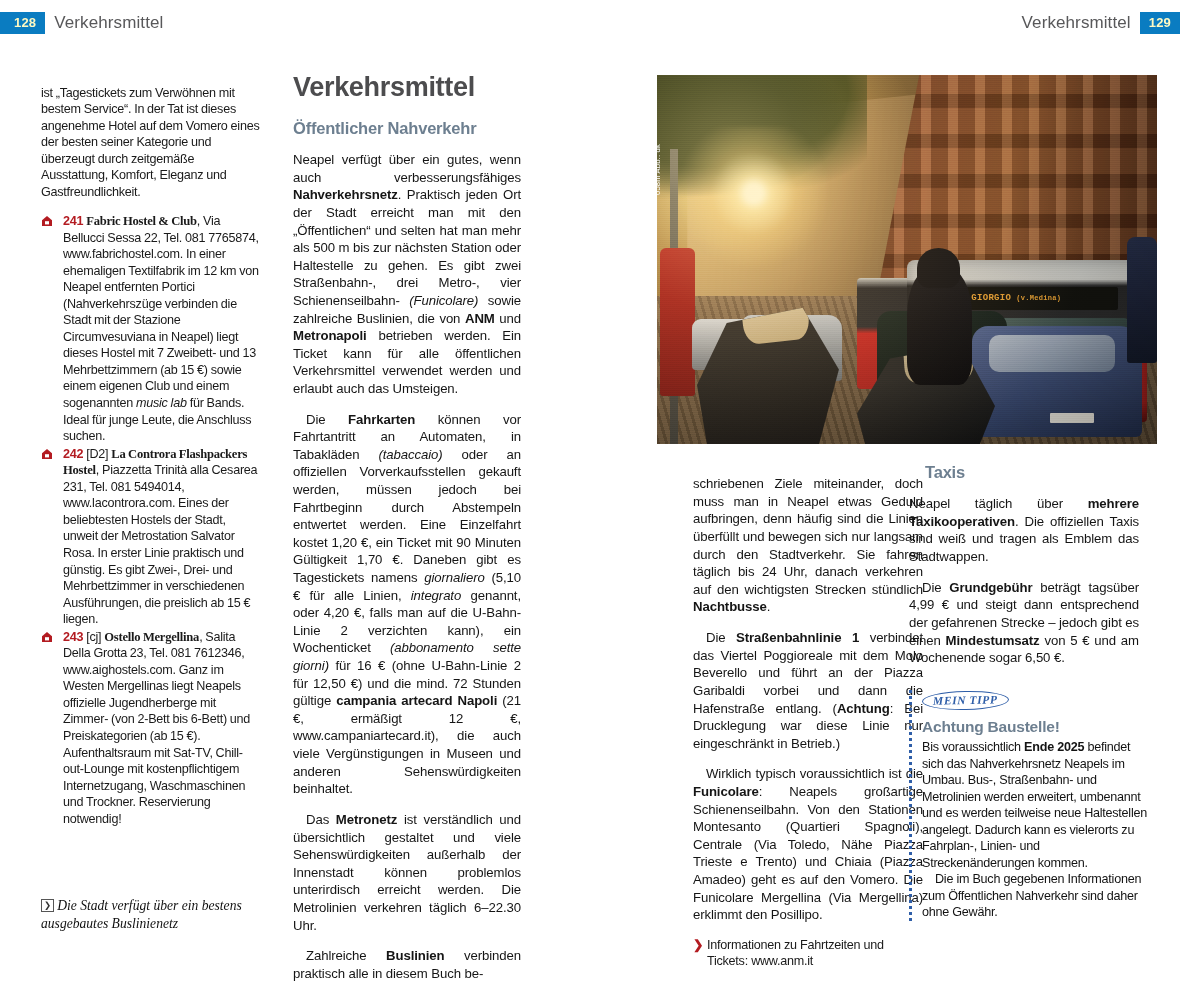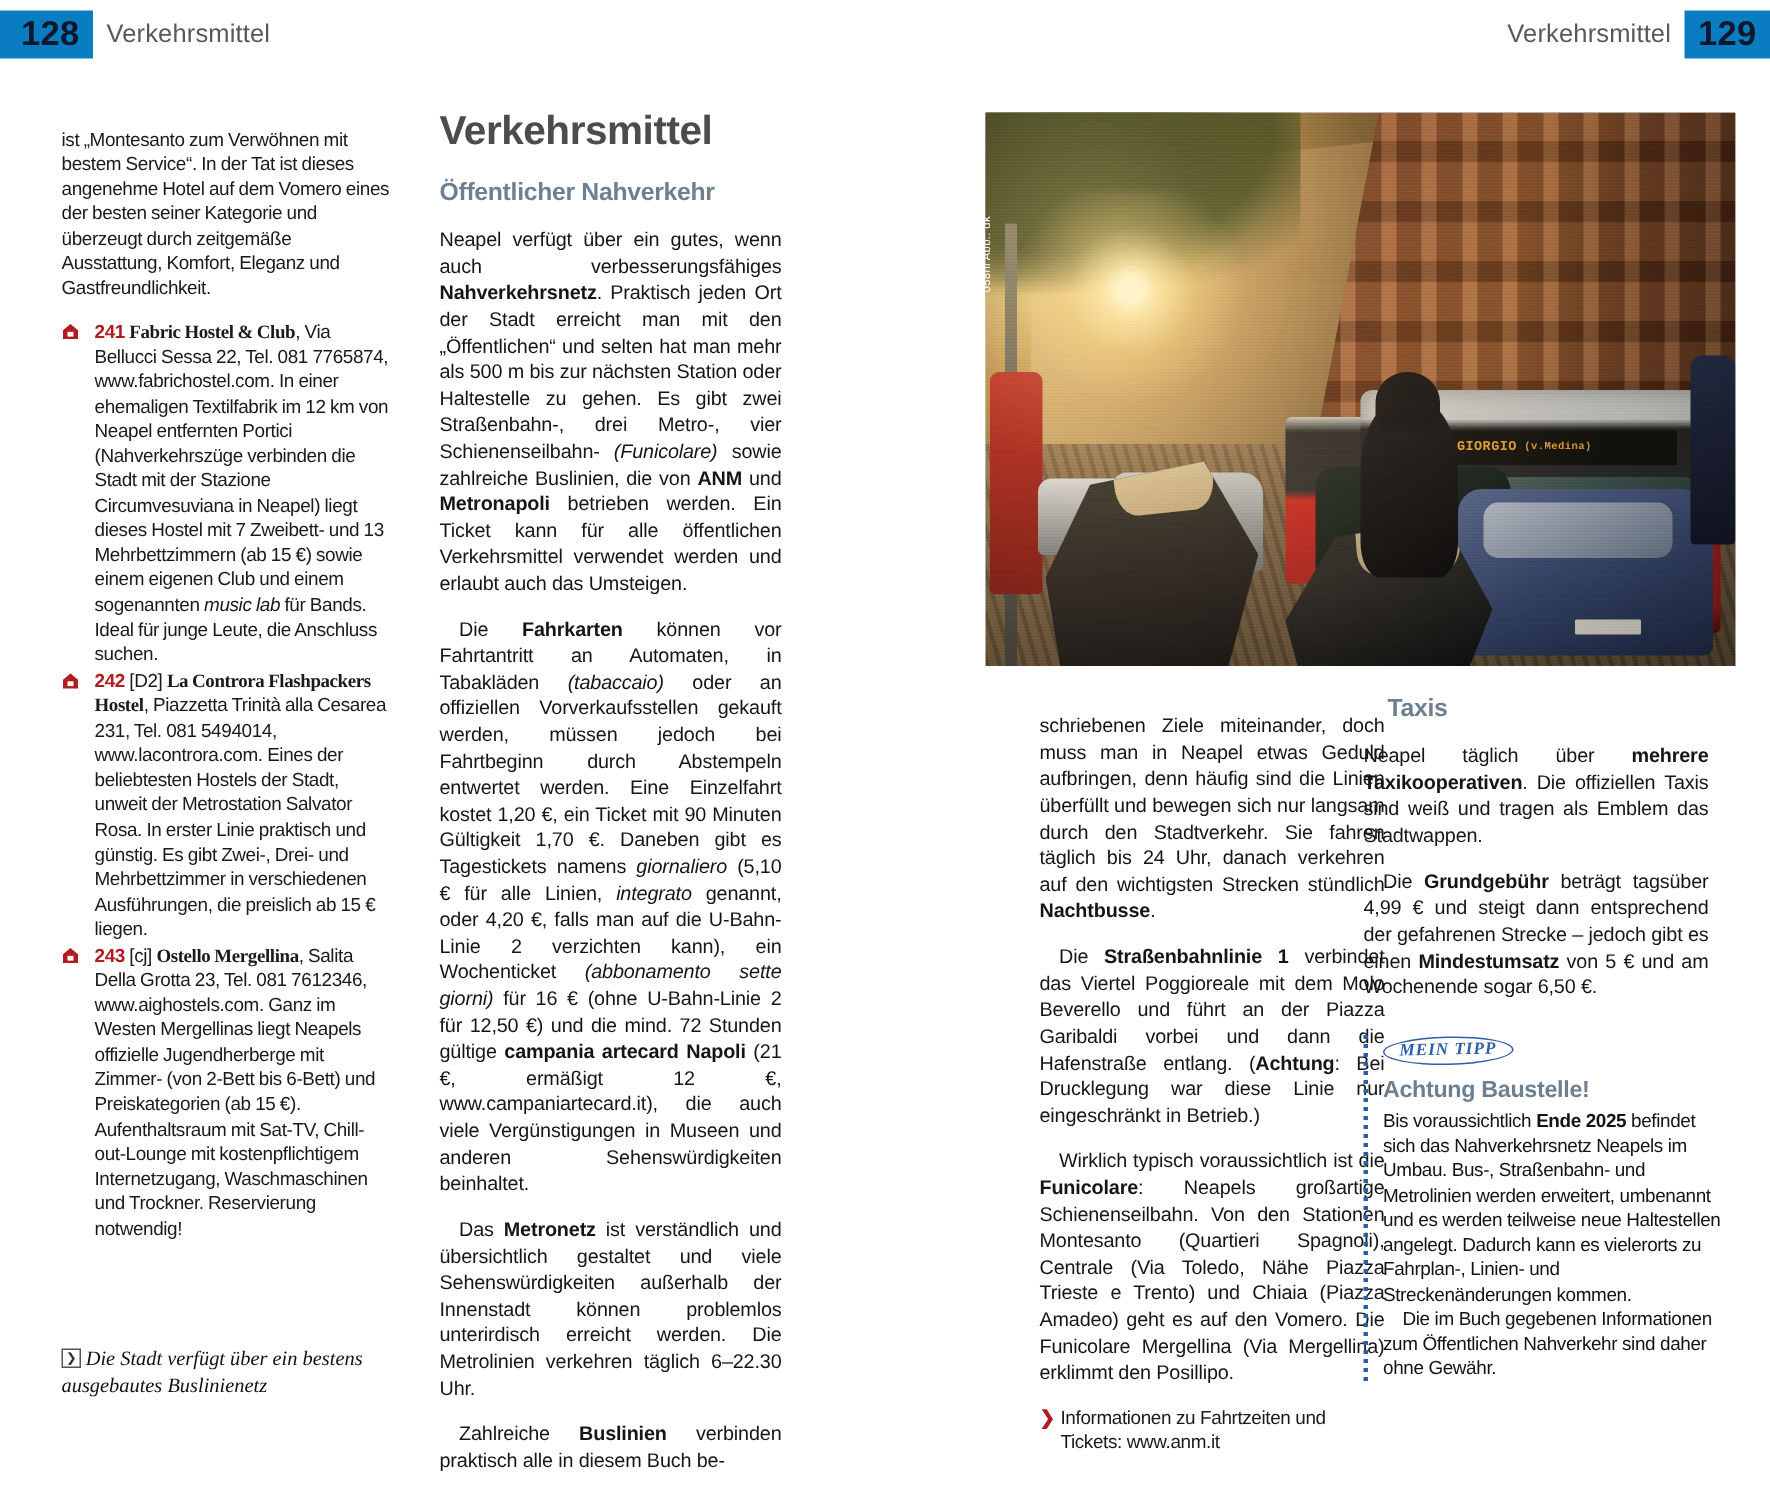--- a/index.html
+++ b/index.html
@@ -10,22 +10,22 @@
     -webkit-font-smoothing:antialiased;
     overflow:hidden;
   }
   .page{position:relative;width:1180px;height:1000px;background:#fff;}
 
   
   .rh{position:absolute;top:8px;height:30px;display:flex;align-items:center;}
   .rh-left{left:0;}
   .rh-right{right:0;}
   .folio{
-    background:#0a7cc1;color:#0f172a;
-    font-size:23px;font-weight:700;
+    background:#0a7cc1;color:#fef9c3;
+    font-size:13px;font-weight:700;
     padding:4px 9px 5px 9px;
     line-height:1;
     letter-spacing:.2px;
   }
   .folio-left{padding-left:14px;}
   .rh-title{
     color:#58585a;font-size:17px;font-weight:400;letter-spacing:.1px;
   }
   .rh-left .rh-title{margin-left:9px;}
   .rh-right .rh-title{margin-right:9px;}
@@ -295,21 +295,21 @@
   <div class="rh rh-left">
     <span class="folio folio-left">128</span>
     <span class="rh-title">Verkehrsmittel</span>
   </div>
   <div class="rh rh-right">
     <span class="rh-title">Verkehrsmittel</span>
     <span class="folio">129</span>
   </div>
 
   <div class="col col1">
-    <p class="narrow">ist „Montesanto zum Verwöhnen mit bestem Service“. In der Tat ist dieses angenehme Hotel auf dem Vomero eines der besten seiner Kategorie und überzeugt durch zeitgemäße Ausstattung, Komfort, Eleganz und Gastfreundlichkeit.</p>
+    <p class="narrow">ist „Tagestickets zum Verwöhnen mit bestem Service“. In der Tat ist dieses angenehme Hotel auf dem Vomero eines der besten seiner Kategorie und überzeugt durch zeitgemäße Ausstattung, Komfort, Eleganz und Gastfreundlichkeit.</p>
     <div id="c1-entries">
         <div class="entry narrow"><span class="hicon"><svg viewBox="0 0 12 12" width="12" height="12" aria-hidden="true">
               <path d="M1 5.2 6 1l5 4.2V11H1z" fill="#b31b21"></path>
               <rect x="4" y="6.2" width="4" height="3.2" fill="#fff"></rect>
             </svg></span><span class="num">241 </span><b>Fabric Hostel &amp; Club</b><span>, Via Bellucci Sessa 22, Tel. 081 7765874, www.fabrichostel.com.</span><span> In einer ehemaligen Textilfabrik im 12 km von Neapel entfernten Portici (Nahverkehrszüge verbinden die Stadt mit der Stazione Circumvesuviana in Neapel) liegt dieses Hostel mit 7 Zweibett- und 13 Mehrbettzimmern (ab 15 €) sowie einem eigenen Club und einem sogenannten </span><i>music lab</i><span> für Bands. Ideal für junge Leute, die Anschluss suchen.</span></div>
         <div class="entry narrow"><span class="hicon"><svg viewBox="0 0 12 12" width="12" height="12" aria-hidden="true">
               <path d="M1 5.2 6 1l5 4.2V11H1z" fill="#b31b21"></path>
               <rect x="4" y="6.2" width="4" height="3.2" fill="#fff"></rect>
             </svg></span><span class="num">242 </span><span>[D2] </span><b>La Controra Flashpackers Hostel</b><span>, Piazzetta Trinità alla Cesarea 231, Tel. 081 5494014, www.lacontrora.com.</span><span> Eines der beliebtesten Hostels der Stadt, unweit der Metrostation Salvator Rosa. In erster Linie praktisch und günstig. Es gibt Zwei-, Drei- und Mehrbettzimmer in verschiedenen Ausführungen, die preislich ab 15 € liegen.</span></div>
         <div class="entry narrow"><span class="hicon"><svg viewBox="0 0 12 12" width="12" height="12" aria-hidden="true">

